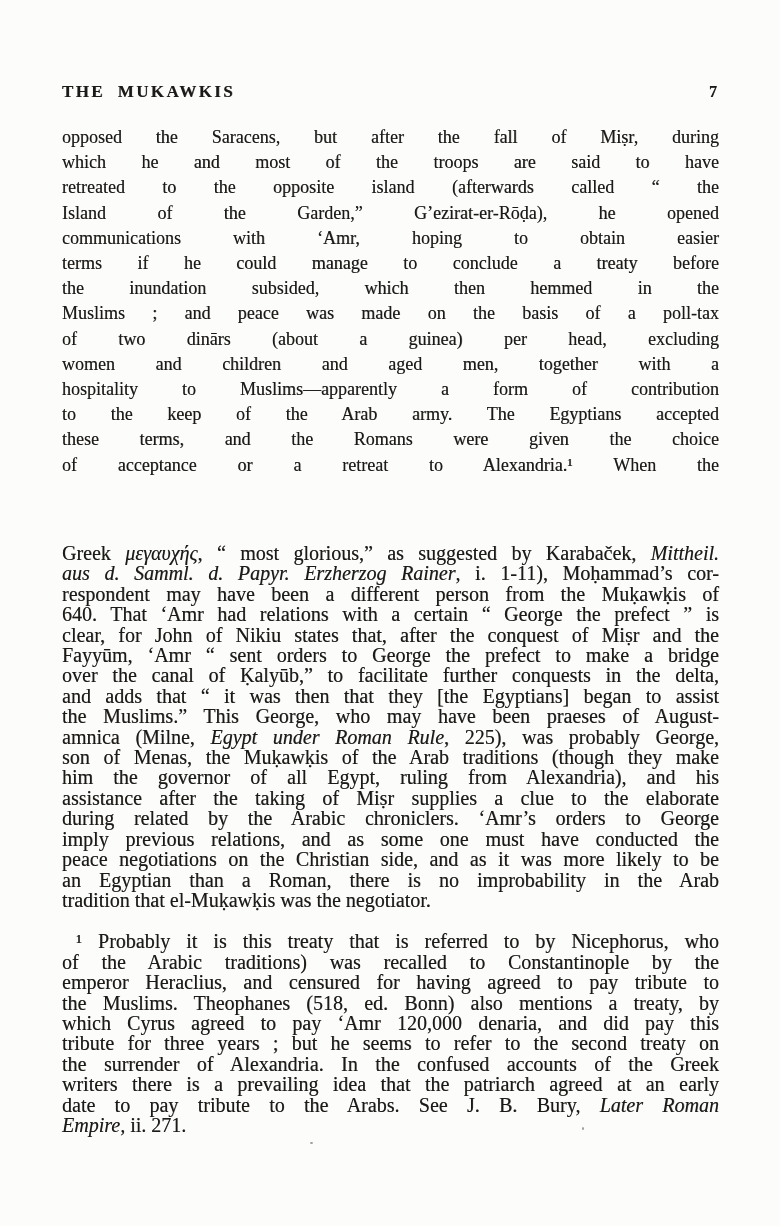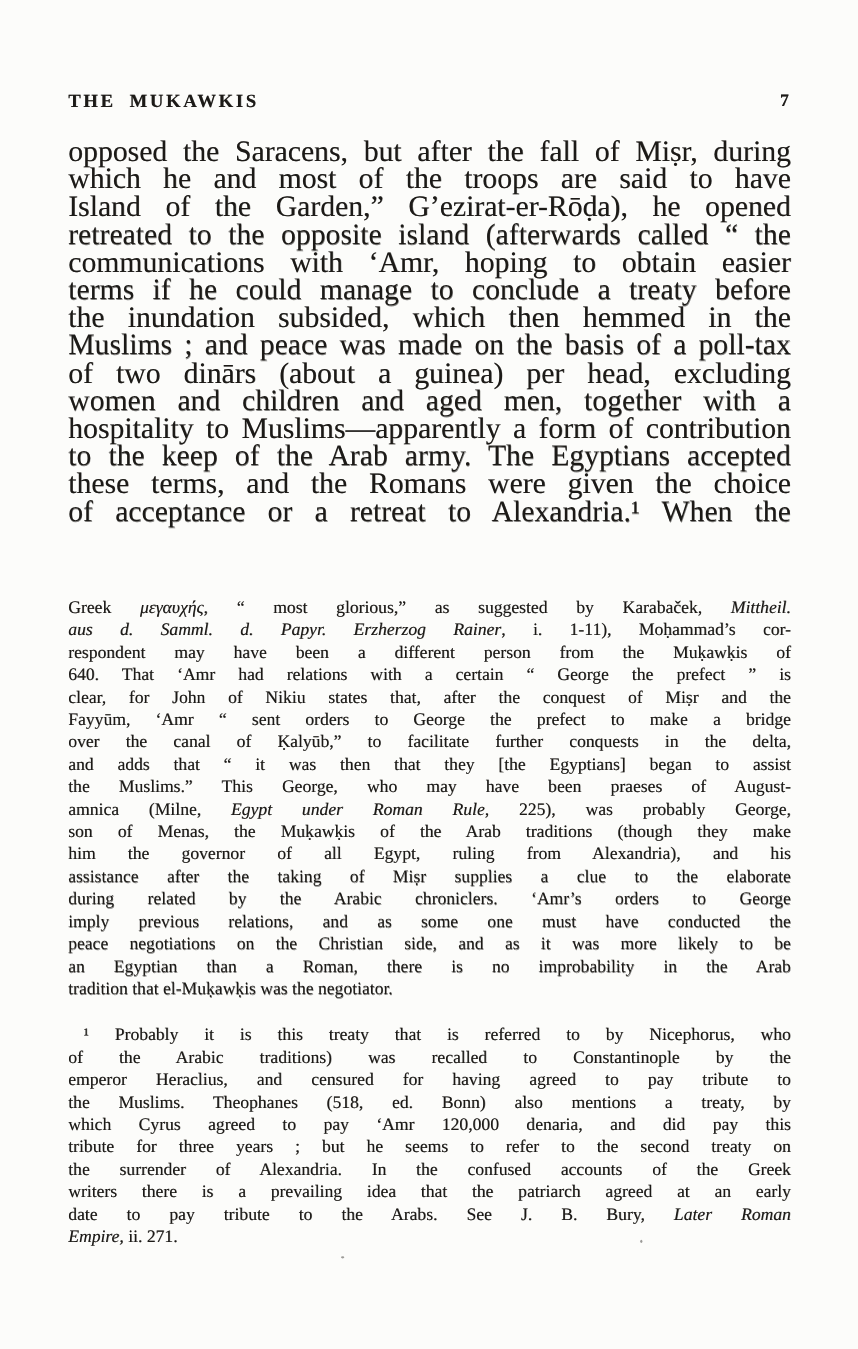--- a/index.html
+++ b/index.html
@@ -29,28 +29,28 @@
   }
   .page-number {
     position: absolute; right: 2px; top: 1px;
     font-weight: bold;
     font-size: 16px;
   }
   .body-text {
     position: absolute;
     left: 62px; top: 125px;
     width: 657px;
-    font-size: 27px;
+    font-size: 18px;
     line-height: 25.2px;
   }
   .footnotes {
     position: absolute;
     left: 62px; top: 543px;
     width: 657px;
-    font-size: 16px;
+    font-size: 20px;
     line-height: 20.4px;
   }
   .tline { text-align: justify; text-align-last: justify; }
   .tline-end { text-align-last: left; }
   .tline-ind { text-indent: 14px; margin-top: 21px; }
   .it { font-style: italic; }
   
   .speck { position: absolute; background: rgba(40,38,34,0.45); border-radius: 50%; }
   .speck-a { left: 310px; top: 1142px; width: 3px; height: 2px; }
   .speck-b { left: 582px; top: 1127px; width: 2px; height: 3px; }
@@ -61,22 +61,22 @@
 <div class="page">
 
   <div class="header ink">
     <span class="running-title">THE MUKAWKIS</span>
     <span class="page-number">7</span>
   </div>
 
   <div class="body-text ink">
       <div class="tline">opposed the Saracens, but after the fall of Miṣr, during</div>
       <div class="tline">which he and most of the troops are said to have</div>
+      <div class="tline">retreated to the opposite island (afterwards called “ the</div>
       <div class="tline">Island of the Garden,” G’ezirat-er-Rōḍa), he opened</div>
-      <div class="tline">retreated to the opposite island (afterwards called “ the</div>
       <div class="tline">communications with ‘Amr, hoping to obtain easier</div>
       <div class="tline">terms if he could manage to conclude a treaty before</div>
       <div class="tline">the inundation subsided, which then hemmed in the</div>
       <div class="tline">Muslims ; and peace was made on the basis of a poll-tax</div>
       <div class="tline">of two dinārs (about a guinea) per head, excluding</div>
       <div class="tline">women and children and aged men, together with a</div>
       <div class="tline">hospitality to Muslims—apparently a form of contribution</div>
       <div class="tline">to the keep of the Arab army. The Egyptians accepted</div>
       <div class="tline">these terms, and the Romans were given the choice</div>
       <div class="tline">of acceptance or a retreat to Alexandria.¹ When the</div>

